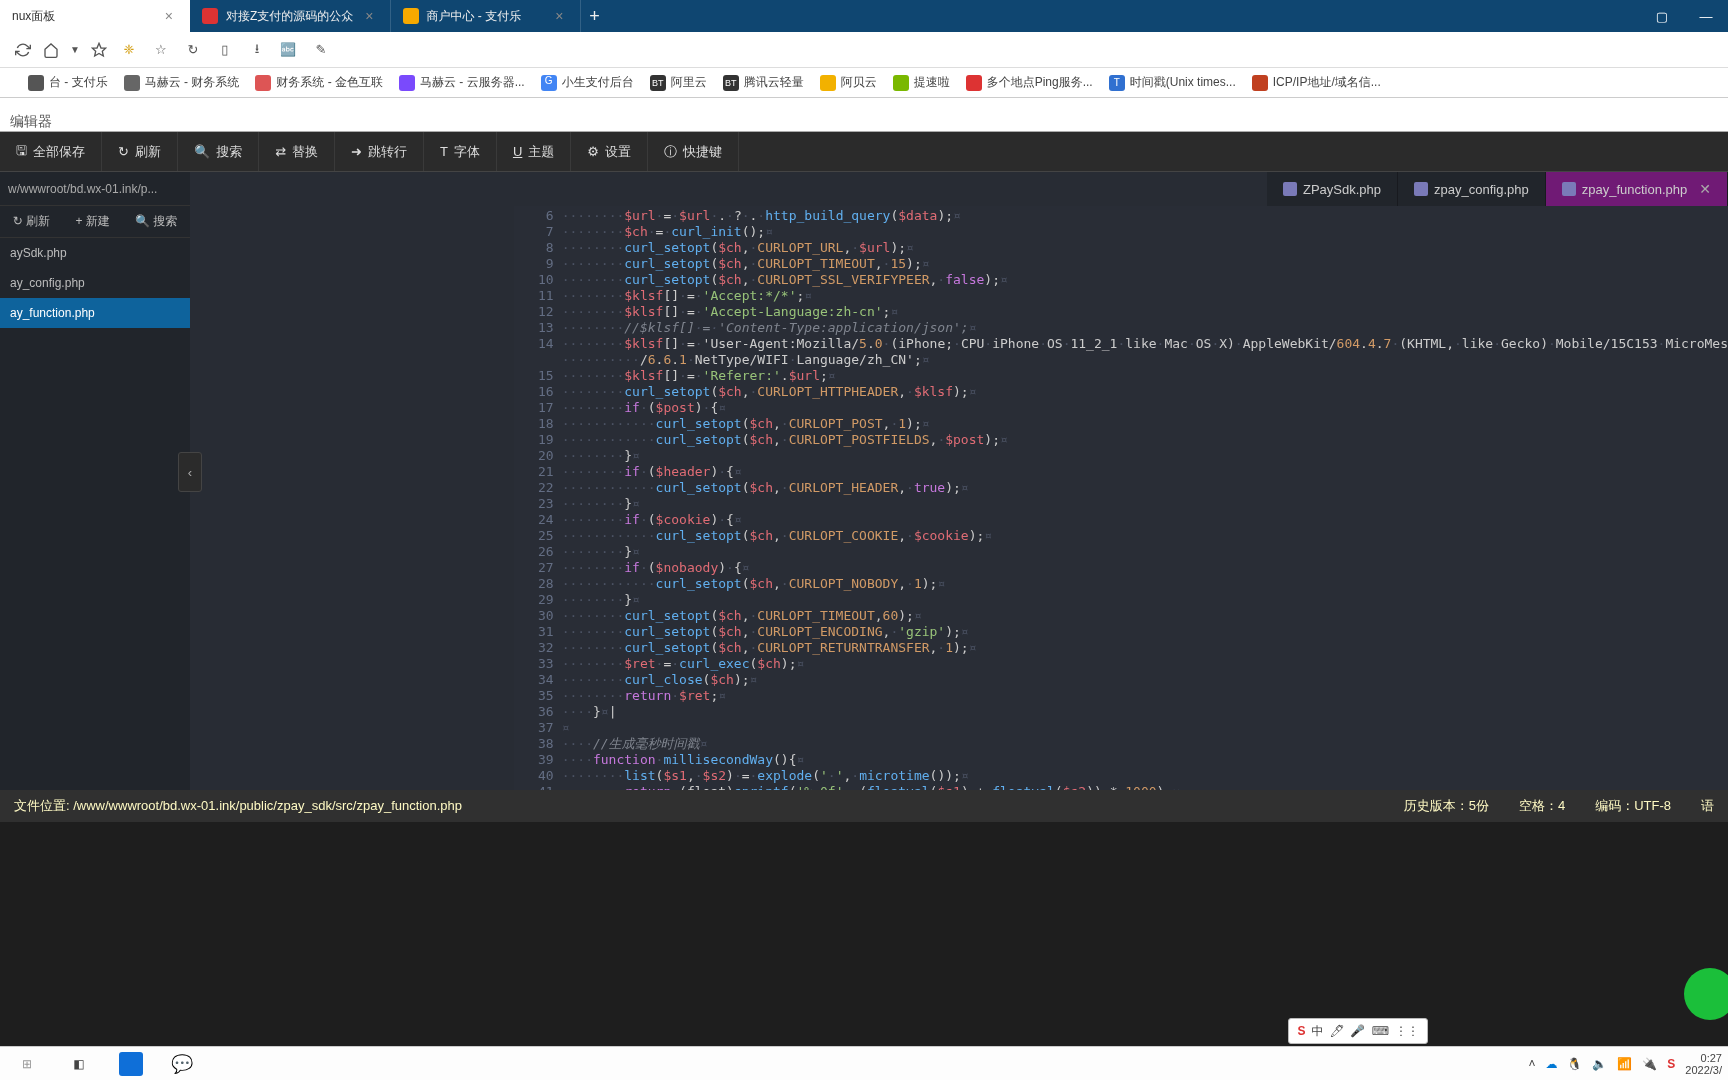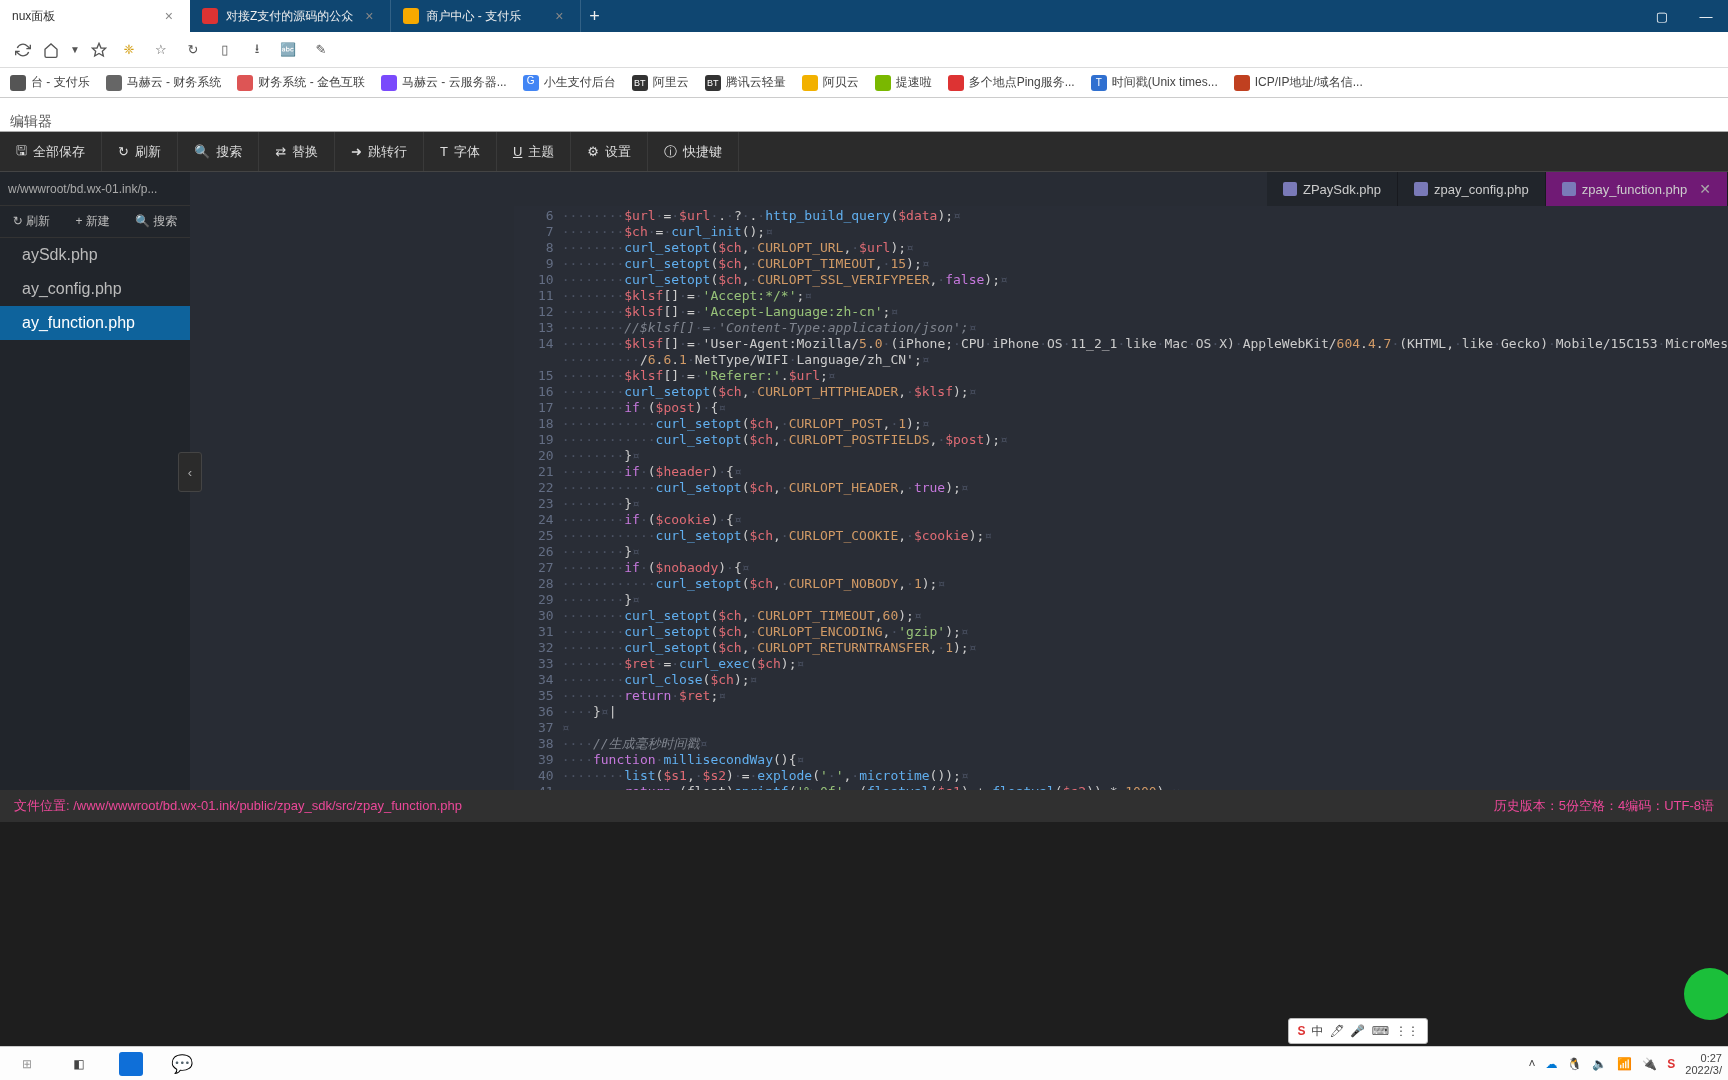--- a/index.html
+++ b/index.html
@@ -16,41 +16,41 @@
   .newtab { width:28px; display:flex; align-items:center; justify-content:center; color:#eee; font-size:18px; }
   .wndctl { margin-left:auto; display:flex; }
   .wndctl span { width:44px; display:flex; align-items:center; justify-content:center; color:#fff; }
 
   .addrrow { height:36px; background:#fff; display:flex; align-items:center; gap:10px; padding:0 14px; border-bottom:1px solid #ddd; }
   .navic { width:18px; height:18px; color:#555; display:flex; align-items:center; justify-content:center; }
   .urlbox { flex:1; display:flex; align-items:center; gap:10px; color:#333; font-family:Consolas,monospace; font-size:14px; }
   .urlbox .ins { color:#8a8a8a; }
   .rico { width:22px; height:22px; display:flex; align-items:center; justify-content:center; color:#555; }
 
-  .bkrow { height:30px; background:#fff; display:flex; align-items:center; gap:16px; padding:0 10px; border-bottom:1px solid #ccc;
+  .bkrow { height:30px; background:#fff; display:flex; align-items:center; gap:16px; padding:0 28px; border-bottom:1px solid #ccc;
            font-size:12px; color:#444; overflow:hidden; white-space:nowrap; }
   .bk { display:flex; align-items:center; gap:5px; }
   .bk .bico { width:16px; height:16px; border-radius:3px; display:inline-block; }
 
   
   .panelhdr { height:34px; background:#fff; display:flex; align-items:flex-end; padding:0 10px; color:#555; font-size:14px;
               border-bottom:1px solid #aaa; }
 
   
   .edtool { height:40px; background:#2b2b2b; display:flex; align-items:stretch; border-bottom:1px solid #444; }
   .tbtn { display:flex; align-items:center; gap:6px; padding:0 16px; color:#ddd; font-size:13px;
           border-right:1px solid #3a3a3a; }
 
   
   .edmain { display:flex; height:618px; }
   .tree { width:190px; background:#21252b; display:flex; flex-direction:column; }
   .treepath { height:34px; display:flex; align-items:center; padding:0 8px; font-size:12px; color:#aaa;
               border-bottom:1px solid #333; white-space:nowrap; overflow:hidden; }
   .treetb { height:32px; display:flex; align-items:center; justify-content:space-around; border-bottom:1px solid #333; color:#bbb; font-size:12px; }
-  .tritem { padding:8px 22px; color:#bcbcbc; font-size:16px; white-space:nowrap; overflow:hidden; }
+  .tritem { padding:8px 10px; color:#bcbcbc; font-size:12px; white-space:nowrap; overflow:hidden; }
   .tritem.sel { background:#0e639c; color:#ffffff; }
   .collapse-handle { position:absolute; left:178px; top:452px; width:24px; height:40px; background:#2b2b2b;
                      border-radius:3px; display:flex; align-items:center; justify-content:center; color:#aaa; z-index:5;
                      border:1px solid #444; }
 
   .edbody { flex:1; display:flex; flex-direction:column; background:#282c34; overflow:hidden;align-items:flex-end; }
   .ftabs { height:34px; display:flex; background:#21252b; }
   .ftab { display:flex; align-items:center; gap:6px; padding:0 16px; color:#ccc; font-size:13px; border-right:1px solid #181a1f; }
   .ftab.act { background:#701a75; }
   .ftab .fic { width:14px; height:14px; background:#7a7ab8; border-radius:2px; }
@@ -64,22 +64,22 @@
   .code .fn { color:#61afef; }
   .code .var { color:#e06c75; }
   .code .kw { color:#c678dd; }
   .code .con { color:#d19a66; }
   .code .str { color:#98c379; }
   .code .cm { color:#7f848e; font-style:italic; }
   .code .nm { color:#d19a66; }
   .code .ws { color:#4b5263; }
 
   
-  .edstatus { height:32px; background:#303030; display:flex; align-items:center; padding:0 14px; 
-              color:#ec4899; font-size:13px; }
+  .edstatus { height:32px; background:#303030; display:flex; align-items:center; padding:0 14px; gap:30px;
+              color:#fef9c3; font-size:13px; }
   .edstatus .push { margin-left:auto; }
   .ime { height:26px; background:#fff; border:1px solid #bbb; border-radius:3px; display:flex; align-items:center;
          gap:6px; padding:0 8px; position:absolute; right:300px; bottom:36px; }
   .ime span { color:#444; font-size:12px; }
 
   .taskbar { position:absolute; left:0; right:0; bottom:0; height:34px; background:#fdfdfd;
              border-top:1px solid #ccc; display:flex; align-items:center; padding:0 6px; gap:10px; font-size:12px; color:#444; }
   .taskbar .tsk { width:42px; height:28px; display:flex; align-items:center; justify-content:center; }
   .taskbar .tray { margin-left:auto; display:flex; align-items:center; gap:10px; }
   .clock { display:flex; flex-direction:column; align-items:flex-end; font-size:11px; line-height:12px; }

